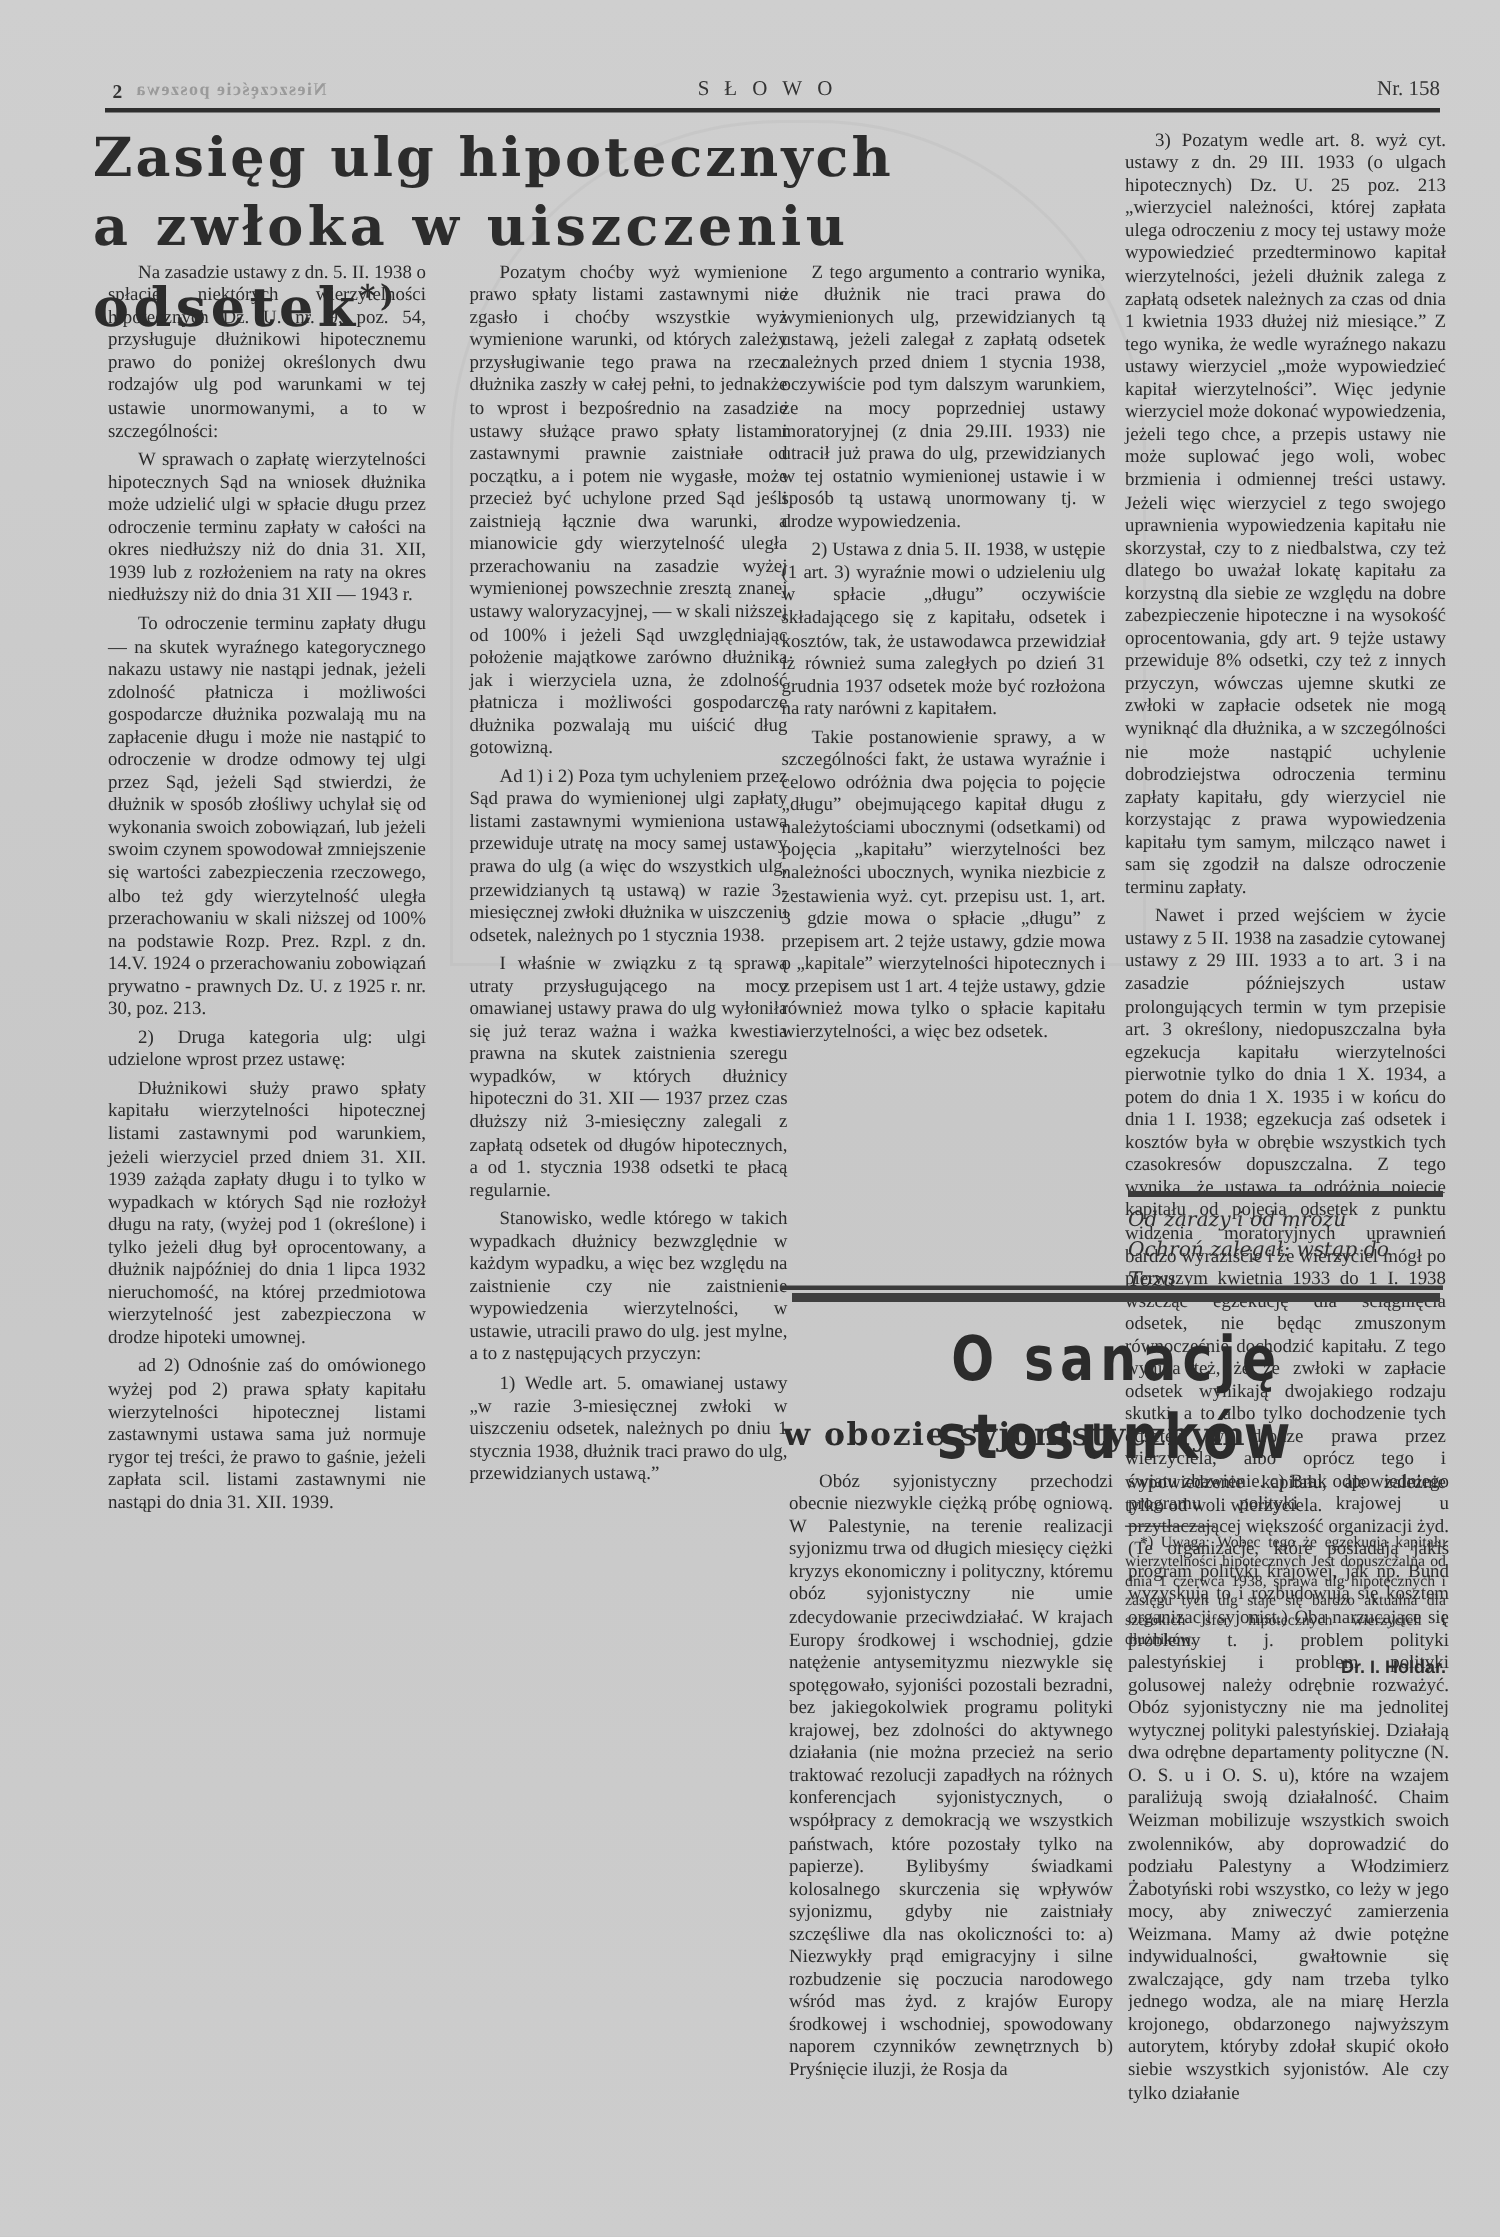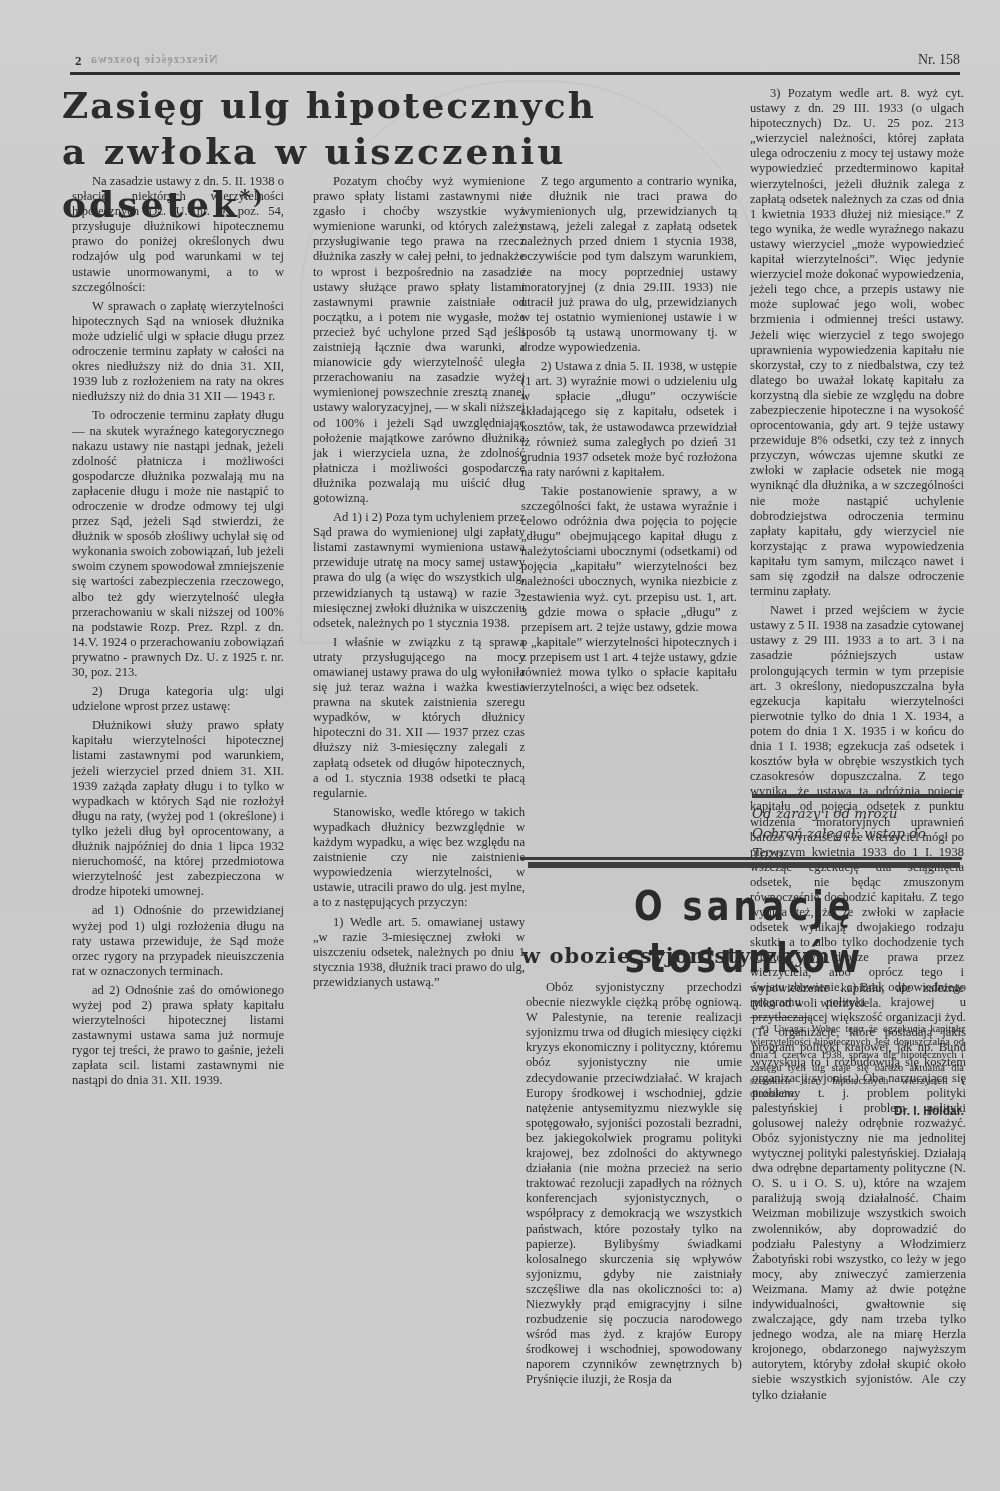--- a/index.html
+++ b/index.html
@@ -80,36 +80,36 @@
 </head>
 <body>
 
 <div class="page">
 
   <div class="watermark"></div>
 
   <div class="masthead">
     <span class="pageno">2</span>
     <span class="bleed">Nieszczęście poszewa</span>
+    <span class="paper">SŁOWO</span>
     <span class="issue">Nr. 158</span>
   </div>
   <div class="rule-top"></div>
 
   <div class="headline1">
     <span class="l1">Zasięg ulg hipotecznych</span>
     <span class="l2"><span>a zwłoka w uiszczeniu odsetek</span><sup>*)</sup></span>
   </div>
 
   <div class="col c1">
     <p>Na zasadzie ustawy z dn. 5. II. 1938 o spłacie niektórych wierzytelności hipotecznych Dz. U. nr. 9, poz. 54, przysługuje dłużnikowi hipotecznemu prawo do poniżej określonych dwu rodzajów ulg pod warunkami w tej ustawie unormowanymi, a to w szczególności:</p>
     <p>W sprawach o zapłatę wierzytelności hipotecznych Sąd na wniosek dłużnika może udzielić ulgi w spłacie długu przez odroczenie terminu zapłaty w całości na okres niedłuższy niż do dnia 31. XII, 1939 lub z rozłożeniem na raty na okres niedłuższy niż do dnia 31 XII — 1943 r.</p>
     <p>To odroczenie terminu zapłaty długu — na skutek wyraźnego kategorycznego nakazu ustawy nie nastąpi jednak, jeżeli zdolność płatnicza i możliwości gospodarcze dłużnika pozwalają mu na zapłacenie długu i może nie nastąpić to odroczenie w drodze odmowy tej ulgi przez Sąd, jeżeli Sąd stwierdzi, że dłużnik w sposób złośliwy uchylał się od wykonania swoich zobowiązań, lub jeżeli swoim czynem spowodował zmniejszenie się wartości zabezpieczenia rzeczowego, albo też gdy wierzytelność uległa przerachowaniu w skali niższej od 100% na podstawie Rozp. Prez. Rzpl. z dn. 14.V. 1924 o przerachowaniu zobowiązań prywatno - prawnych Dz. U. z 1925 r. nr. 30, poz. 213.</p>
     <p>2) Druga kategoria ulg: ulgi udzielone wprost przez ustawę:</p>
     <p>Dłużnikowi służy prawo spłaty kapitału wierzytelności hipotecznej listami zastawnymi pod warunkiem, jeżeli wierzyciel przed dniem 31. XII. 1939 zażąda zapłaty długu i to tylko w wypadkach w których Sąd nie rozłożył długu na raty, (wyżej pod 1 (określone) i tylko jeżeli dług był oprocentowany, a dłużnik najpóźniej do dnia 1 lipca 1932 nieruchomość, na której przedmiotowa wierzytelność jest zabezpieczona w drodze hipoteki umownej.</p>
-    <p>ad 1) Odnośnie do przewidzianej wyżej pod 1) ulgi rozłożenia długu na raty ustawa przewiduje, że Sąd może orzec rygory na przypadek nieuiszczenia rat w oznaczonych terminach.</p>
     <p>ad 2) Odnośnie zaś do omówionego wyżej pod 2) prawa spłaty kapitału wierzytelności hipotecznej listami zastawnymi ustawa sama już normuje rygor tej treści, że prawo to gaśnie, jeżeli zapłata scil. listami zastawnymi nie nastąpi do dnia 31. XII. 1939.</p>
   </div>
 
   <div class="col c2">
     <p>Pozatym choćby wyż wymienione prawo spłaty listami zastawnymi nie zgasło i choćby wszystkie wyż wymienione warunki, od których zależy przysługiwanie tego prawa na rzecz dłużnika zaszły w całej pełni, to jednakże to wprost i bezpośrednio na zasadzie ustawy służące prawo spłaty listami zastawnymi prawnie zaistniałe od początku, a i potem nie wygasłe, może przecież być uchylone przed Sąd jeśli zaistnieją łącznie dwa warunki, a mianowicie gdy wierzytelność uległa przerachowaniu na zasadzie wyżej wymienionej powszechnie zresztą znanej ustawy waloryzacyjnej, — w skali niższej od 100% i jeżeli Sąd uwzględniając położenie majątkowe zarówno dłużnika jak i wierzyciela uzna, że zdolność płatnicza i możliwości gospodarcze dłużnika pozwalają mu uiścić dług gotowizną.</p>
     <p>Ad 1) i 2) Poza tym uchyleniem przez Sąd prawa do wymienionej ulgi zapłaty listami zastawnymi wymieniona ustawa przewiduje utratę na mocy samej ustawy prawa do ulg (a więc do wszystkich ulg, przewidzianych tą ustawą) w razie 3-miesięcznej zwłoki dłużnika w uiszczeniu odsetek, należnych po 1 stycznia 1938.</p>
     <p>I właśnie w związku z tą sprawą utraty przysługującego na mocy omawianej ustawy prawa do ulg wyłoniła się już teraz ważna i ważka kwestia prawna na skutek zaistnienia szeregu wypadków, w których dłużnicy hipoteczni do 31. XII — 1937 przez czas dłuższy niż 3-miesięczny zalegali z zapłatą odsetek od długów hipotecznych, a od 1. stycznia 1938 odsetki te płacą regularnie.</p>
     <p>Stanowisko, wedle którego w takich wypadkach dłużnicy bezwzględnie w każdym wypadku, a więc bez względu na zaistnienie czy nie zaistnienie wypowiedzenia wierzytelności, w ustawie, utracili prawo do ulg. jest mylne, a to z następujących przyczyn:</p>
     <p>1) Wedle art. 5. omawianej ustawy „w razie 3-miesięcznej zwłoki w uiszczeniu odsetek, należnych po dniu 1 stycznia 1938, dłużnik traci prawo do ulg, przewidzianych ustawą.”</p>
   </div>

